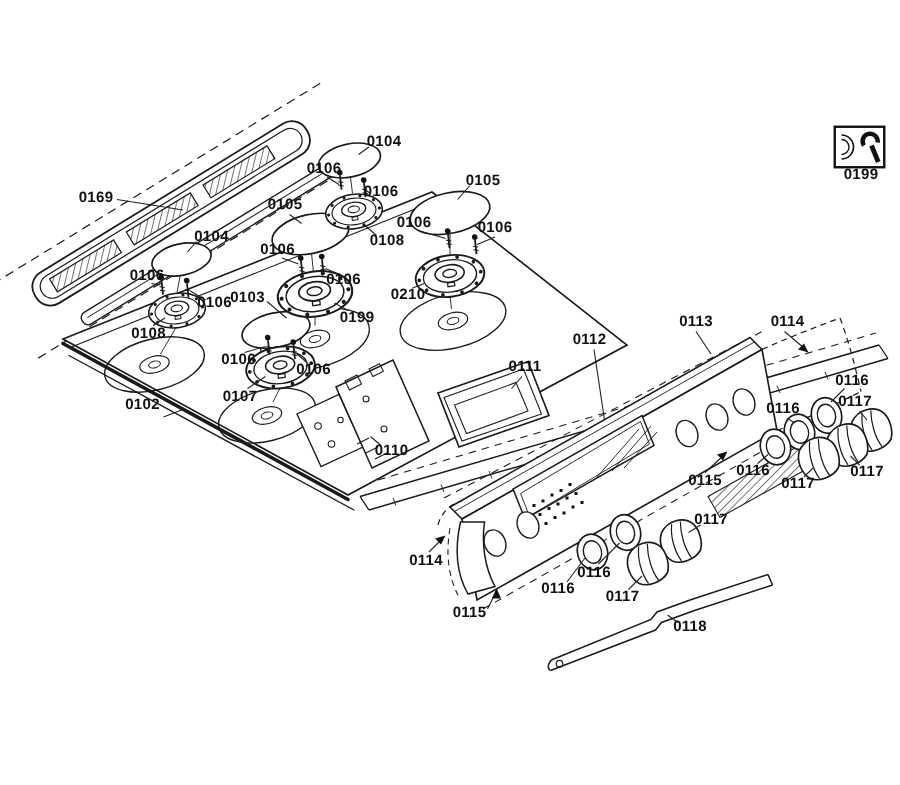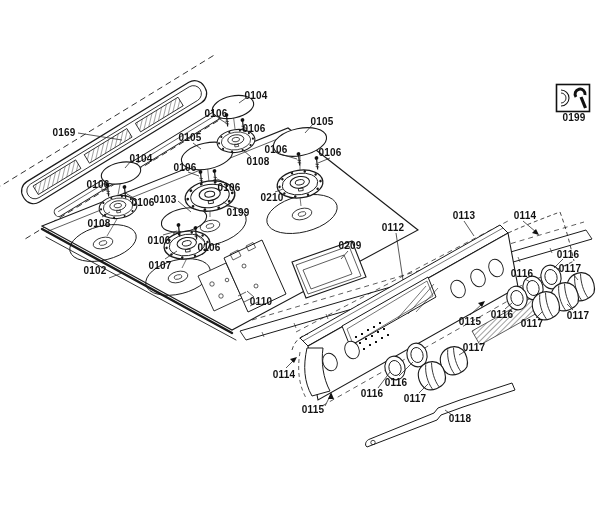--- a/index.html
+++ b/index.html
@@ -319,21 +319,21 @@
     <span class="pl" style="left:229px;top:187px">0106</span>
     <span class="pl" style="left:98px;top:184px">0106</span>
     <span class="pl" style="left:143px;top:202px">0106</span>
     <span class="pl" style="left:159px;top:240px">0106</span>
     <span class="pl" style="left:209px;top:247px">0106</span>
     <span class="pl" style="left:160px;top:265px">0107</span>
     <span class="pl" style="left:258px;top:161px">0108</span>
     <span class="pl" style="left:99px;top:223px">0108</span>
     <span class="pl" style="left:238px;top:212px">0199</span>
     <span class="pl" style="left:261px;top:301px">0110</span>
-    <span class="pl" style="left:350px;top:245px">0209</span>
+    <span class="pl" style="left:350px;top:245px">0111</span>
     <span class="pl" style="left:393px;top:227px">0112</span>
     <span class="pl" style="left:464px;top:215px">0113</span>
     <span class="pl" style="left:525px;top:215px">0114</span>
     <span class="pl" style="left:284px;top:374px">0114</span>
     <span class="pl" style="left:470px;top:321px">0115</span>
     <span class="pl" style="left:313px;top:409px">0115</span>
     <span class="pl" style="left:568px;top:254px">0116</span>
     <span class="pl" style="left:522px;top:273px">0116</span>
     <span class="pl" style="left:502px;top:314px">0116</span>
     <span class="pl" style="left:396px;top:382px">0116</span>

